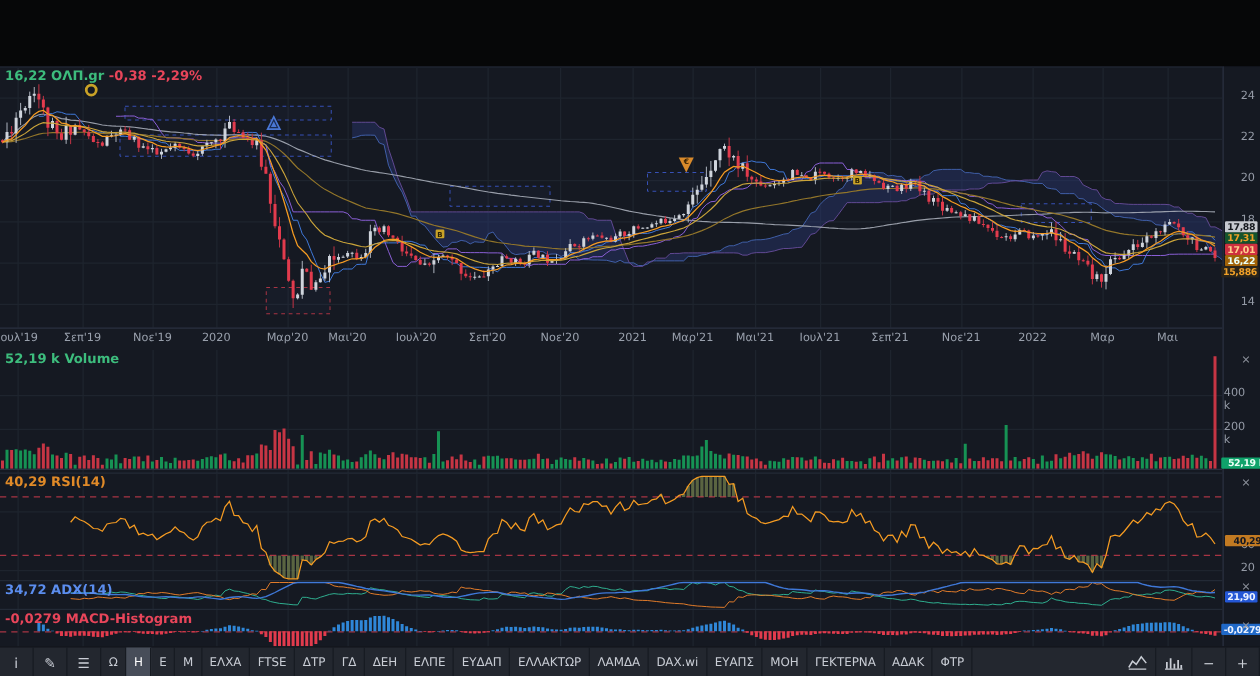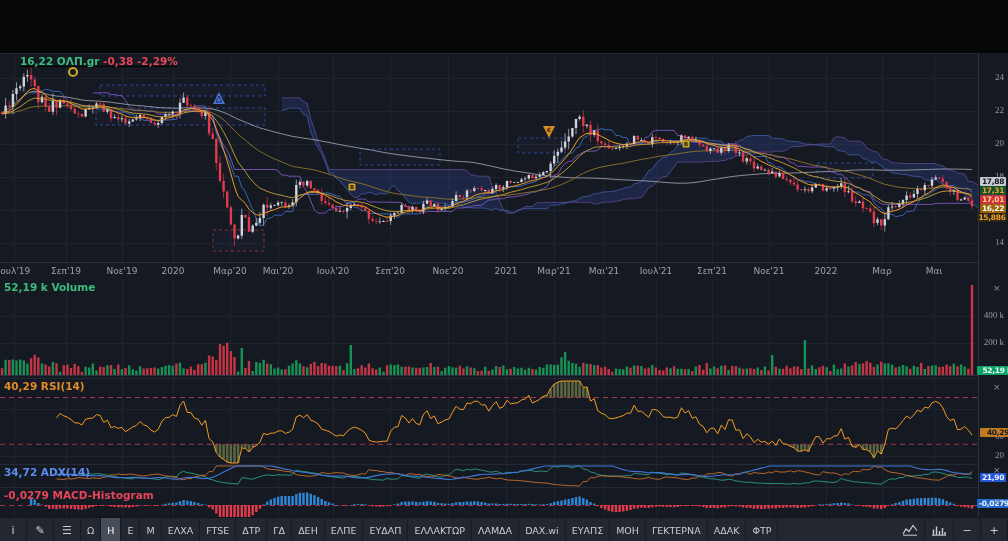--- a/index.html
+++ b/index.html
@@ -8,21 +8,21 @@
   .pane{position:absolute;left:0;width:978px;overflow:hidden;}
   .pane svg{display:block;}
   #black-band{position:absolute;left:0;top:0;width:1008px;height:53px;background:#060708;z-index:4;}
   #pane-main{top:53px;height:209px;border-top:1px solid #232a36;}
   #time-axis{top:262px;height:17px;border-top:1px solid #2a3140;background:#161a23;z-index:2;}
   #pane-volume{top:279px;height:99px;border-top:1px solid #232a36;}
   #pane-rsi{top:378px;height:86px;border-top:1px solid #232a36;}
   #pane-adx{top:464px;height:23px;border-top:1px solid #232a36;}
   #pane-macd{top:487px;height:30px;border-top:1px solid #232a36;}
   #price-axis-col{position:absolute;left:978px;top:0;width:30px;height:517px;background:#151922;
-                  border-left:1px solid #2a3140;z-index:3;font-family:Liberation Serif, serif;}
+                  border-left:1px solid #2a3140;z-index:3;}
   .ax{position:absolute;right:5px;font-size:9px;color:#949aa6;line-height:10px;}
   .tag{position:absolute;font-size:7.5px;line-height:9px;height:9px;text-align:center;
        border-radius:1px;z-index:5;font-weight:bold;letter-spacing:-0.3px;}
   .legend{position:absolute;z-index:5;font-size:10.5px;font-weight:bold;white-space:nowrap;}
   .legend .green{color:#3dbd7d;} .legend .red{color:#e8455a;}
   .lg-vol{color:#3dbd7d;} .lg-rsi{color:#e08a28;} .lg-adx{color:#5b8dee;} .lg-macd{color:#e8455a;}
   .pane-close{position:absolute;left:993px;z-index:6;font-size:9px;color:#8a8f99;line-height:9px;cursor:default;}
   .tick-lab{position:absolute;top:3px;transform:translateX(-50%);font-size:9px;color:#99a0ac;white-space:nowrap;}
   #toolbar{position:absolute;left:0;top:517px;width:1008px;height:24px;background:#23272f;
            border-top:1px solid #10131a;display:flex;align-items:stretch;z-index:7;}
@@ -154,21 +154,21 @@
       <span class="ax" style="top: 138px;">20</span>
       <span class="ax" style="top: 171px;">18</span>
       <span class="ax" style="top: 237px;">14</span>
       <span class="ax" style="top: 310px;">400 k</span>
       <span class="ax" style="top: 337px;">200 k</span>
       <span class="ax" style="top: 403px; margin-top: 28px;">60</span>
       <span class="ax" style="top: 450px;">20</span>
     </div>
   <div id="black-band"></div>
 
-  <div class="legend" style="left:20px;top:55px;text-decoration:underline;">
+  <div class="legend" style="left:4px;top:55px;">
     <span class="green">16,22 ΟΛΠ.gr</span>
     <span class="red">-0,38 -2,29%</span>
   </div>
   <div class="legend lg-vol" style="left:4px;top:281px;">52,19 k Volume</div>
   <div class="legend lg-rsi" style="left:4px;top:380px;">40,29 RSI(14)</div>
   <div class="legend lg-adx" style="left:4px;top:466px;">34,72 ADX(14)</div>
   <div class="legend lg-macd" style="left:4px;top:489px;">-0,0279 MACD-Histogram</div>
 
   <span class="pane-close" style="top:284px;">×</span>
   <span class="pane-close" style="top:383px;">×</span>

